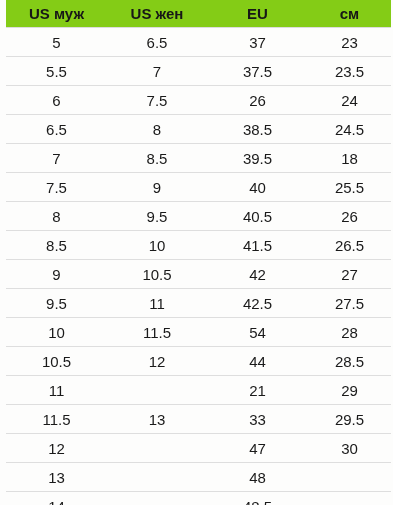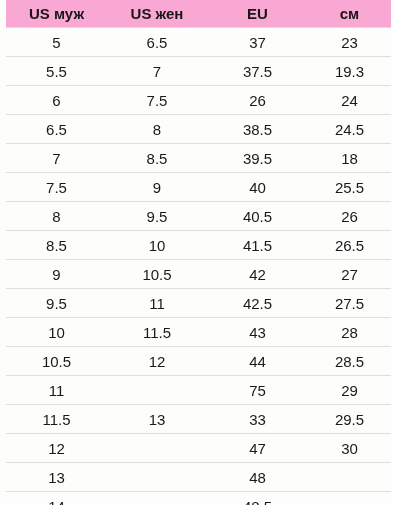--- a/index.html
+++ b/index.html
@@ -26,21 +26,21 @@
 
   .size-table th {
     font-size: 15px;
     font-weight: bold;
     color: #171717;
     text-align: center;
     padding: 0;
     height: 27px;
     vertical-align: middle;
     border-bottom: 1px solid #dcdcdc;
-    background: #f9a8d4;
+    background: #84cc16;
   }
   .size-table td {
     font-size: 15px;
     font-weight: normal;
     color: #1a1a1a;
     text-align: center;
     padding: 0;
     height: 28px;
     vertical-align: middle;
     border-bottom: 1px solid #dedede;
@@ -102,21 +102,21 @@
         <td class="pad-l">
           <span>5.5</span>
         </td>
         <td>
           <span>7</span>
         </td>
         <td>
           <span>37.5</span>
         </td>
         <td class="pad-r">
-          <span>19.3</span>
+          <span>23.5</span>
         </td>
       </tr>
       <tr>
         <td class="pad-l">
           <span>6</span>
         </td>
         <td>
           <span>7.5</span>
         </td>
         <td>
@@ -225,21 +225,21 @@
         </td>
       </tr>
       <tr>
         <td class="pad-l">
           <span>10</span>
         </td>
         <td>
           <span>11.5</span>
         </td>
         <td>
-          <span>43</span>
+          <span>54</span>
         </td>
         <td class="pad-r">
           <span>28</span>
         </td>
       </tr>
       <tr>
         <td class="pad-l">
           <span>10.5</span>
         </td>
         <td>
@@ -253,21 +253,21 @@
         </td>
       </tr>
       <tr>
         <td class="pad-l">
           <span>11</span>
         </td>
         <td>
           <span></span>
         </td>
         <td>
-          <span>75</span>
+          <span>21</span>
         </td>
         <td class="pad-r">
           <span>29</span>
         </td>
       </tr>
       <tr>
         <td class="pad-l">
           <span>11.5</span>
         </td>
         <td>

